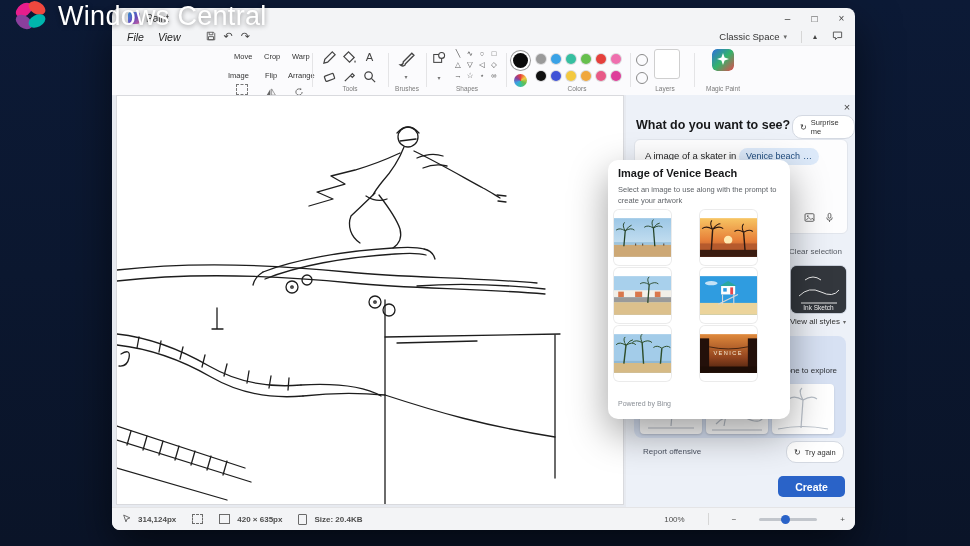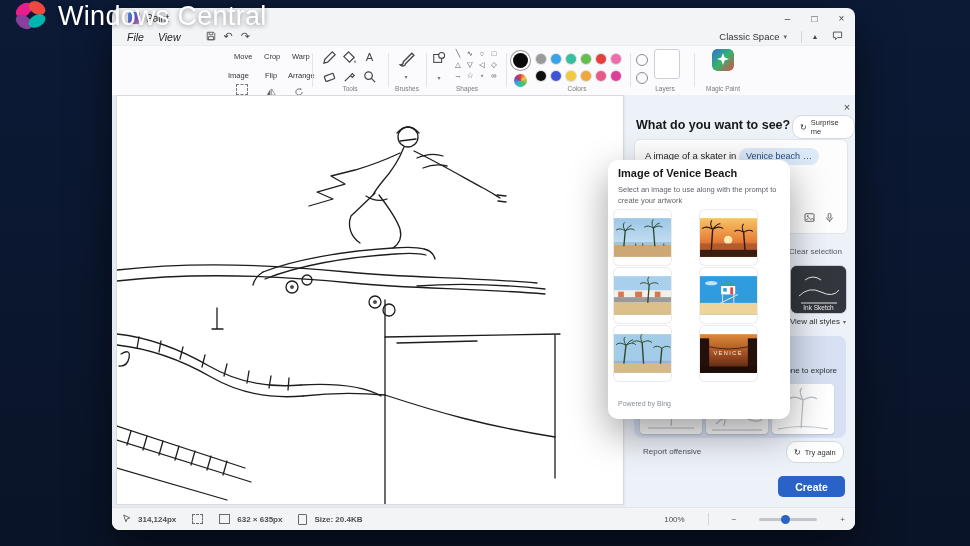--- a/index.html
+++ b/index.html
@@ -409,21 +409,21 @@
         <svg width="9" height="10" viewBox="0 0 16 16">
             <path d="M3 1l4 12 2-5 5-2z" fill="none" stroke="#555" stroke-width="1.5"></path>
           </svg>
         <span>314,124px</span>
       </div>
       <div class="sb-group">
         <span class="icon-sel"></span>
       </div>
       <div class="sb-group">
         <span class="icon-dim"></span>
-        <span>632 × 635px</span>
+        <span>420 × 635px</span>
       </div>
       <div class="sb-group">
         <span class="icon-file"></span>
         <span>Size: 20.4KB</span>
       </div>
       <div class="sb-right">
         <span>100%</span>
         <div class="vsep"></div>
         <span>−</span>
         <div class="track">

